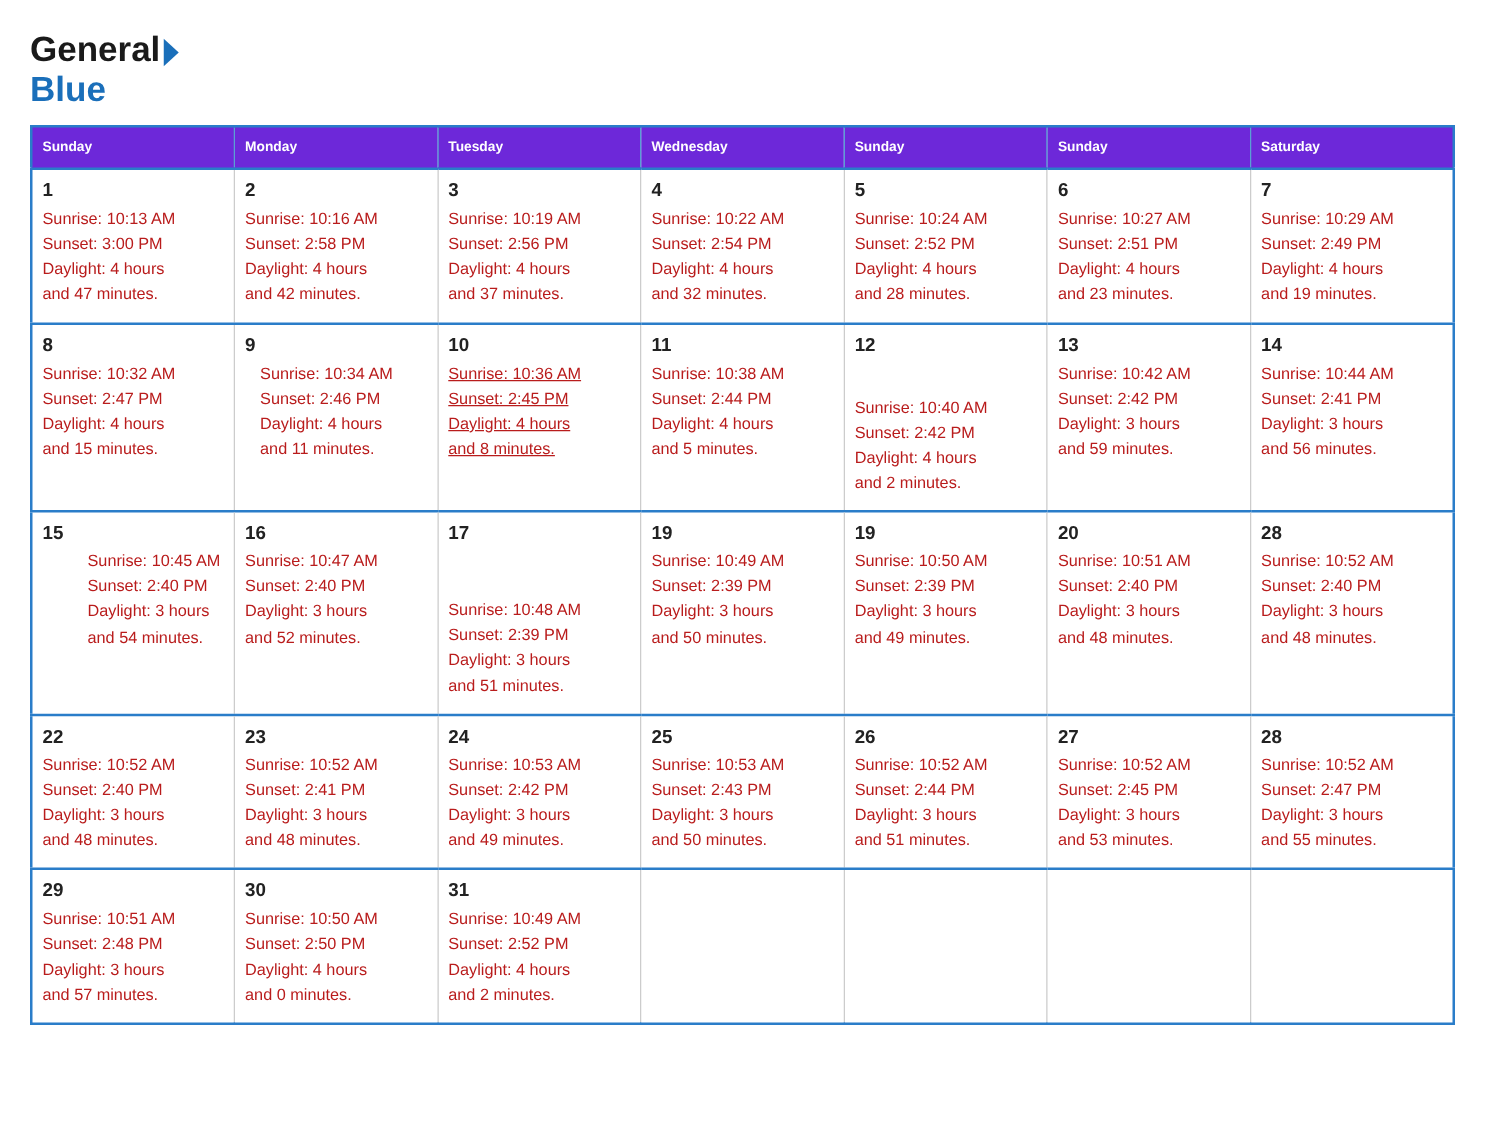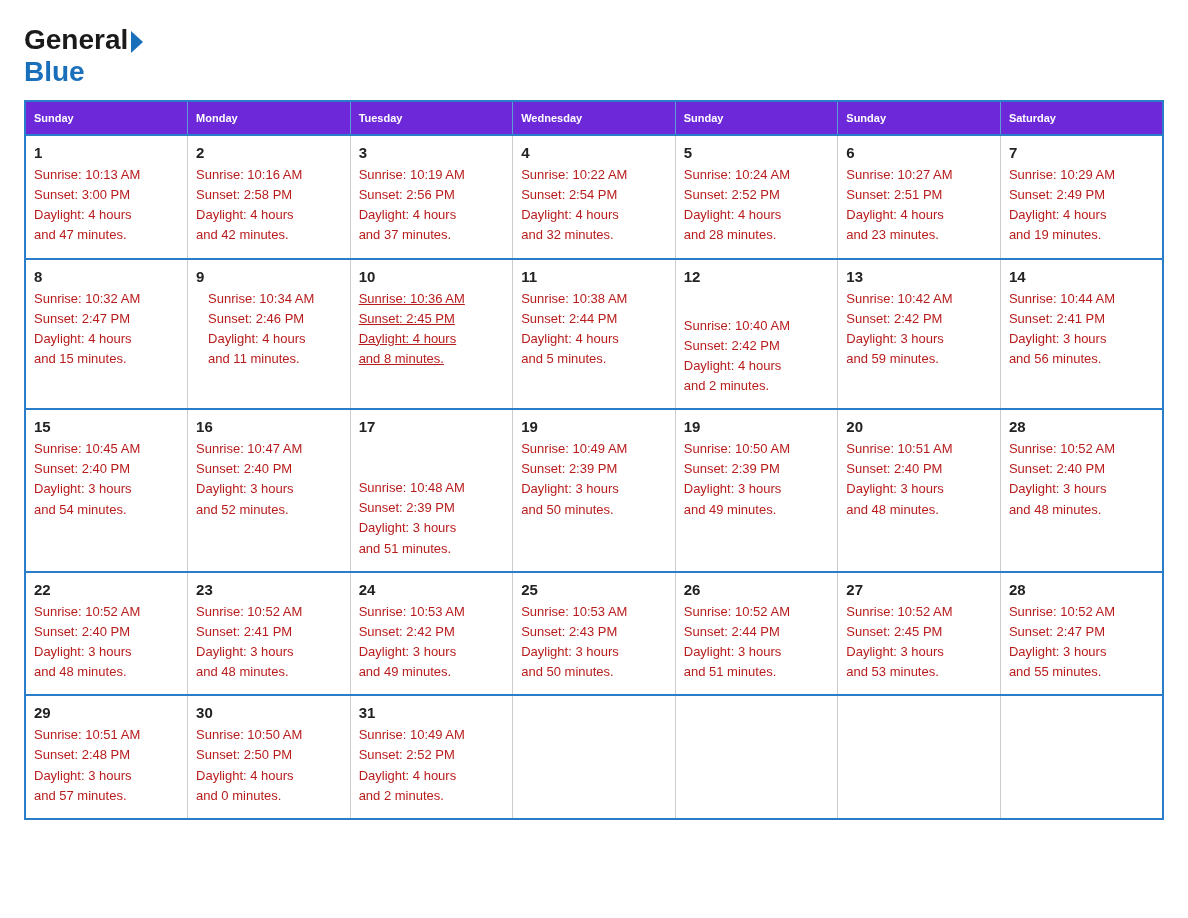--- a/index.html
+++ b/index.html
@@ -218,21 +218,21 @@
           <span class="day-number">14</span>
           <div class="day-info" style="white-space: pre-line;">Sunrise: 10:44 AM
 Sunset: 2:41 PM
 Daylight: 3 hours
 and 56 minutes.</div>
         </td>
       </tr>
       <tr>
         <td>
           <span class="day-number">15</span>
-          <div class="day-info" style="white-space: pre-line;">Sunrise: 10:45 AM
+          <div class="day-info" style="white-space: pre-line; margin-left: 36px;">Sunrise: 10:45 AM
 Sunset: 2:40 PM
 Daylight: 3 hours
 and 54 minutes.</div>
         </td>
         <td>
           <span class="day-number">16</span>
           <div class="day-info" style="white-space: pre-line;">Sunrise: 10:47 AM
 Sunset: 2:40 PM
 Daylight: 3 hours
 and 52 minutes.</div>

